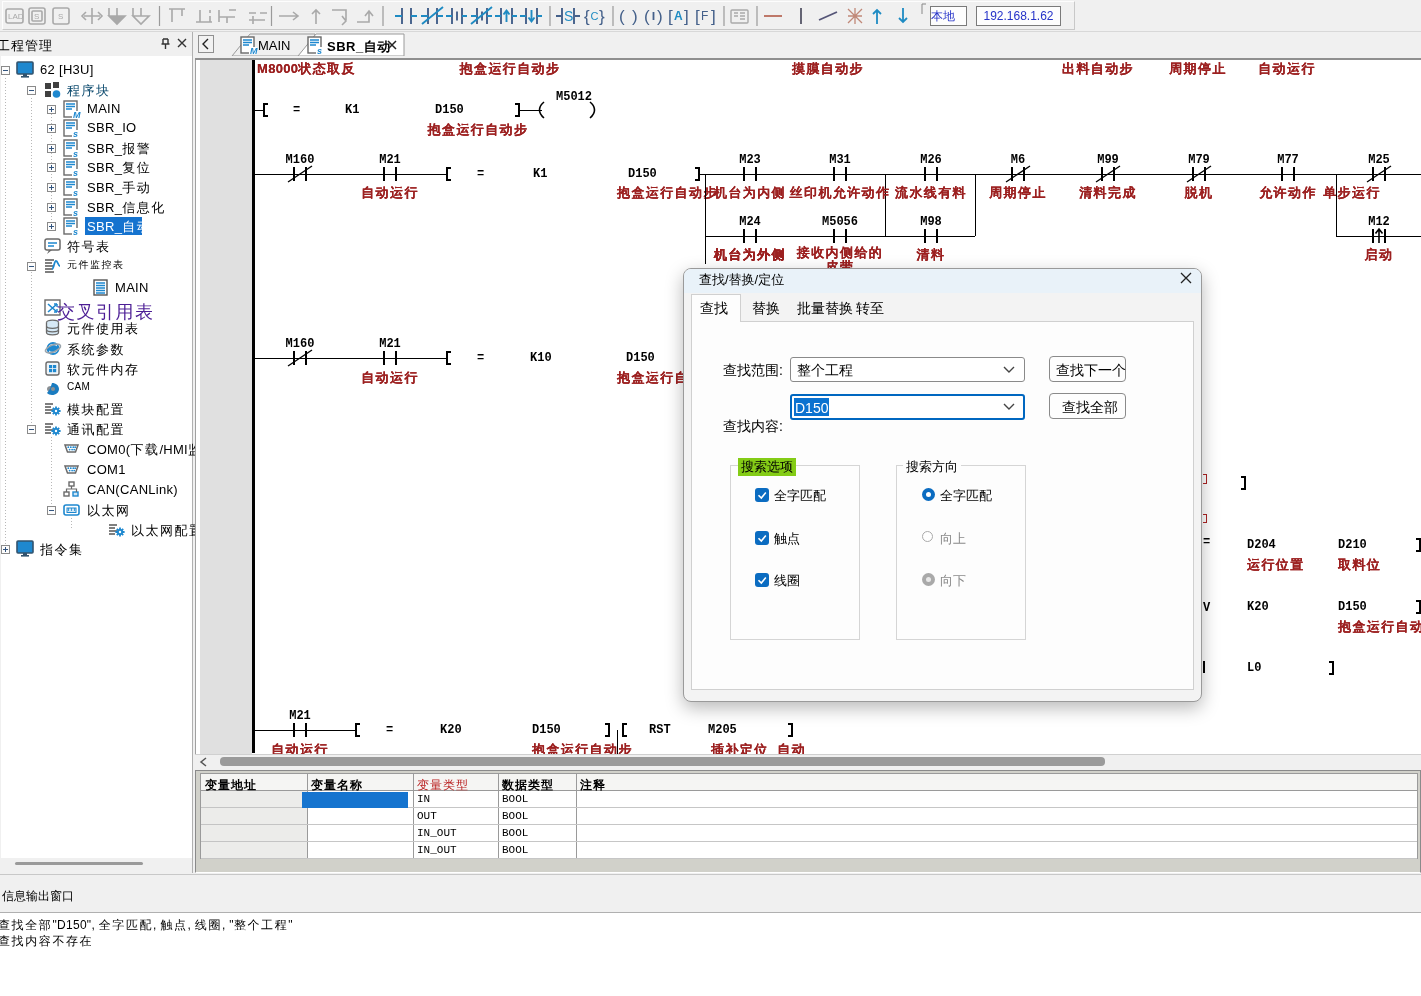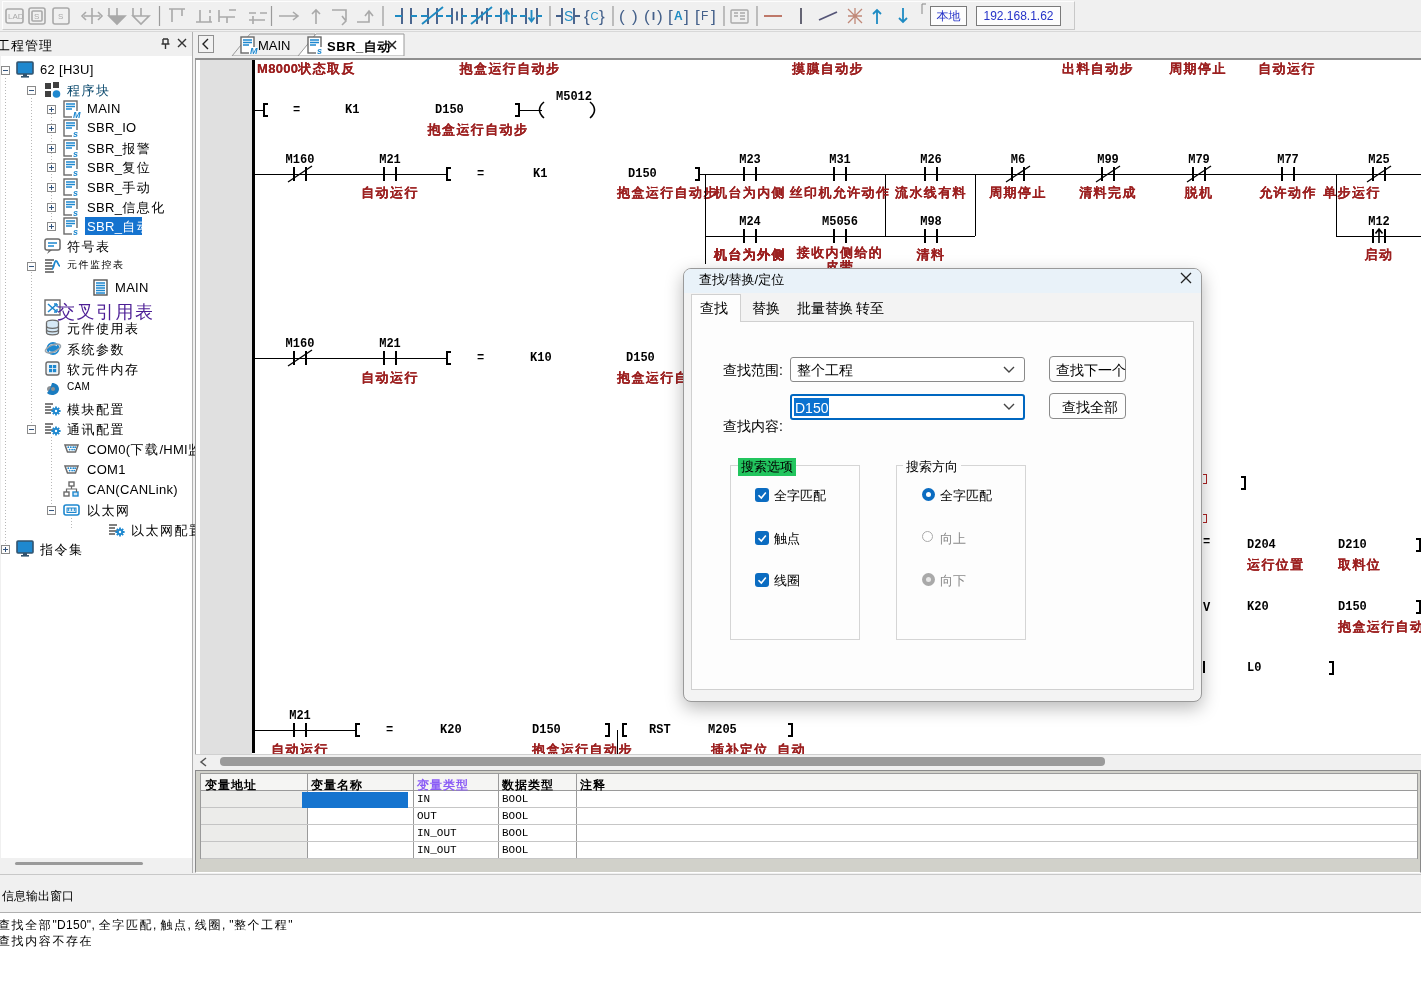--- a/index.html
+++ b/index.html
@@ -98,21 +98,21 @@
 <g stroke="#1e8bc3" fill="none" stroke-width="1.8">
  <path d="M764 16h18" stroke="#b86a5a"></path>
  <path d="M801 8v16" stroke="#556"></path>
  <path d="M819 20l18-8" stroke="#557"></path>
  <path d="M848 9l14 14 M862 9l-14 14 M855 8v16 M848 16h14" stroke="#c08878" stroke-width="1.3"></path>
  <path d="M877 24V10 M873 14l4-4 4 4"></path>
  <path d="M903 8v14 M899 18l4 4 4-4"></path>
 </g>
 <path d="M922 4v10 M922 4h4" stroke="#888" fill="none"></path>
 </svg>
-<div class="abs" style="left:930px;top:6px;width:37px;height:20px;border:1px solid #7a7a7a;background:#fdfdfd;color:#2532c8;font-size:12px;text-align:center;line-height:18px">本地</div>
+<div class="abs" style="left:930px;top:6px;width:37px;height:20px;border:1px solid #7a7a7a;background:#fdfdfd;color:#2532c8;font-size:12px;text-align:left;line-height:18px">本地</div>
 <div class="abs" style="left:976px;top:6px;width:85px;height:20px;border:1px solid #7a7a7a;background:#fdfdfd;color:#2532c8;font-size:12px;text-align:center;line-height:18px">192.168.1.62</div>
 <div class="abs" style="left:0;top:32px;width:193px;height:849px;background:#f0f0f0;border-right:1px solid #b0b0b0"></div>
 <div class="abs" style="left:-3px;top:37px;font-size:13px;letter-spacing:1px;color:#000">工程管理</div>
 <svg class="abs" style="left:160px;top:36px" width="32" height="16" viewBox="0 0 32 16">
 <g stroke="#333" fill="none" stroke-width="1.4">
 <path d="M3 3h5 M3 3v5 M8 3v5 M1.5 8h8 M5.5 8v5"></path>
 <path d="M18 3l8 8 M26 3l-8 8"></path>
 </g>
     </svg>
 <div class="abs" style="left:1px;top:56px;width:191px;height:802px;background:#fff"></div>
@@ -589,21 +589,21 @@
       <path d="M8 1L3 5l5 4" stroke="#555" fill="none" stroke-width="1.5"></path>
     </svg>
 <div class="abs" style="left:220px;top:757px;width:885px;height:9px;background:#9a9a9a;border-radius:4px"></div>
 <div class="abs" style="left:195px;top:770px;width:1226px;height:103px;background:#d1d1ca;border:1px solid #8a8a8a;border-bottom-color:#fff"></div>
 <div class="abs" style="left:200px;top:773px;width:1218px;height:86px;background:#fff;border:1px solid #9a9a9a"></div>
 <div class="abs" style="left:201px;top:774px;width:1216px;height:17px;background:#f5f5f3;border-bottom:1px solid #9a9a9a"></div>
 <div class="abs" style="left:205px;top:777px;font-size:12px;font-weight:bold;color:#000;letter-spacing:1px">变量地址</div>
 <div class="abs" style="left:307px;top:774px;width:1px;height:85px;background:#9a9a9a"></div>
 <div class="abs" style="left:311px;top:777px;font-size:12px;font-weight:bold;color:#000;letter-spacing:1px">变量名称</div>
 <div class="abs" style="left:413px;top:774px;width:1px;height:85px;background:#9a9a9a"></div>
-<div class="abs" style="left:417px;top:777px;font-size:12px;font-weight:bold;color:#8b5cf6;letter-spacing:1px">变量类型</div>
+<div class="abs" style="left:417px;top:777px;font-size:12px;font-weight:normal;color:#b91c1c;letter-spacing:1px">变量类型</div>
 <div class="abs" style="left:498px;top:774px;width:1px;height:85px;background:#9a9a9a"></div>
 <div class="abs" style="left:502px;top:777px;font-size:12px;font-weight:bold;color:#000;letter-spacing:1px">数据类型</div>
 <div class="abs" style="left:576px;top:774px;width:1px;height:85px;background:#9a9a9a"></div>
 <div class="abs" style="left:580px;top:777px;font-size:12px;font-weight:bold;color:#000;letter-spacing:1px">注释</div>
 <div class="abs" style="left:1417px;top:774px;width:1px;height:85px;background:#9a9a9a"></div>
 <div class="abs" style="left:201px;top:791px;width:106px;height:17px;background:#ececea;border-bottom:1px solid #c4c4c4"></div>
 <div class="abs" style="left:307px;top:791px;width:1110px;height:17px;border-bottom:1px solid #c6c6c6"></div>
 <div class="abs" style="left:417px;top:793px;font-family:'Liberation Mono',monospace;font-size:11px">IN</div>
 <div class="abs" style="left:502px;top:793px;font-family:'Liberation Mono',monospace;font-size:11px">BOOL</div>
 <div class="abs" style="left:201px;top:808px;width:106px;height:17px;background:#ececea;border-bottom:1px solid #c4c4c4"></div>
@@ -649,21 +649,21 @@
 <div class="abs" style="z-index:5;left:723px;top:418px;font-size:14px">查找内容<span style="letter-spacing:0">:</span></div>
 <div class="abs" style="z-index:5;left:790px;top:394px;width:235px;height:26px;background:#fff;border:2px solid #0067c0;border-radius:3px"></div>
 <div class="abs" style="z-index:5;left:794px;top:398px;width:35px;height:18px;background:#0b72d0"></div>
 <div class="abs" style="z-index:5;left:795px;top:400px;font-size:14px;color:#fff">D150</div>
 <svg class="abs" style="z-index:5;left:1002px;top:401px" width="14" height="12">
       <path d="M2 3l5 5 5-5" stroke="#444" fill="none" stroke-width="1.4"></path>
     </svg>
 <div class="abs" style="z-index:5;left:1049px;top:393px;width:77px;height:26px;background:#fdfdfd;border:1px solid #8a8a8a;border-radius:4px"></div>
 <div class="abs" style="z-index:5;left:1062px;top:399px;font-size:14px">查找全部</div>
 <div class="abs" style="z-index:5;left:730px;top:465px;width:130px;height:175px;border:1px solid #d5d5d5"></div>
-<div class="abs" style="z-index:5;left:738px;top:458px;font-size:13px;background:#22c55e;padding:0 3px">搜索选项</div>
+<div class="abs" style="z-index:5;left:738px;top:458px;font-size:13px;background:#84cc16;padding:0 3px">搜索选项</div>
 <div class="abs" style="z-index:5;left:896px;top:465px;width:130px;height:175px;border:1px solid #d5d5d5"></div>
 <div class="abs" style="z-index:5;left:903px;top:458px;font-size:13px;background:#fdfdfd;padding:0 3px">搜索方向</div>
 <div class="abs" style="z-index:5;left:755px;top:488px;width:14px;height:14px;background:#0b6cc1;border-radius:3px"></div>
 <svg class="abs" style="z-index:5;left:755px;top:488px" width="14" height="14">
       <path d="M3.5 7.2l2.8 2.8 4.5-5.5" stroke="#fff" fill="none" stroke-width="1.6"></path>
     </svg>
 <div class="abs" style="z-index:5;left:774px;top:487px;font-size:13px">全字匹配</div>
 <div class="abs" style="z-index:5;left:755px;top:531px;width:14px;height:14px;background:#0b6cc1;border-radius:3px"></div>
 <svg class="abs" style="z-index:5;left:755px;top:531px" width="14" height="14">
       <path d="M3.5 7.2l2.8 2.8 4.5-5.5" stroke="#fff" fill="none" stroke-width="1.6"></path>

